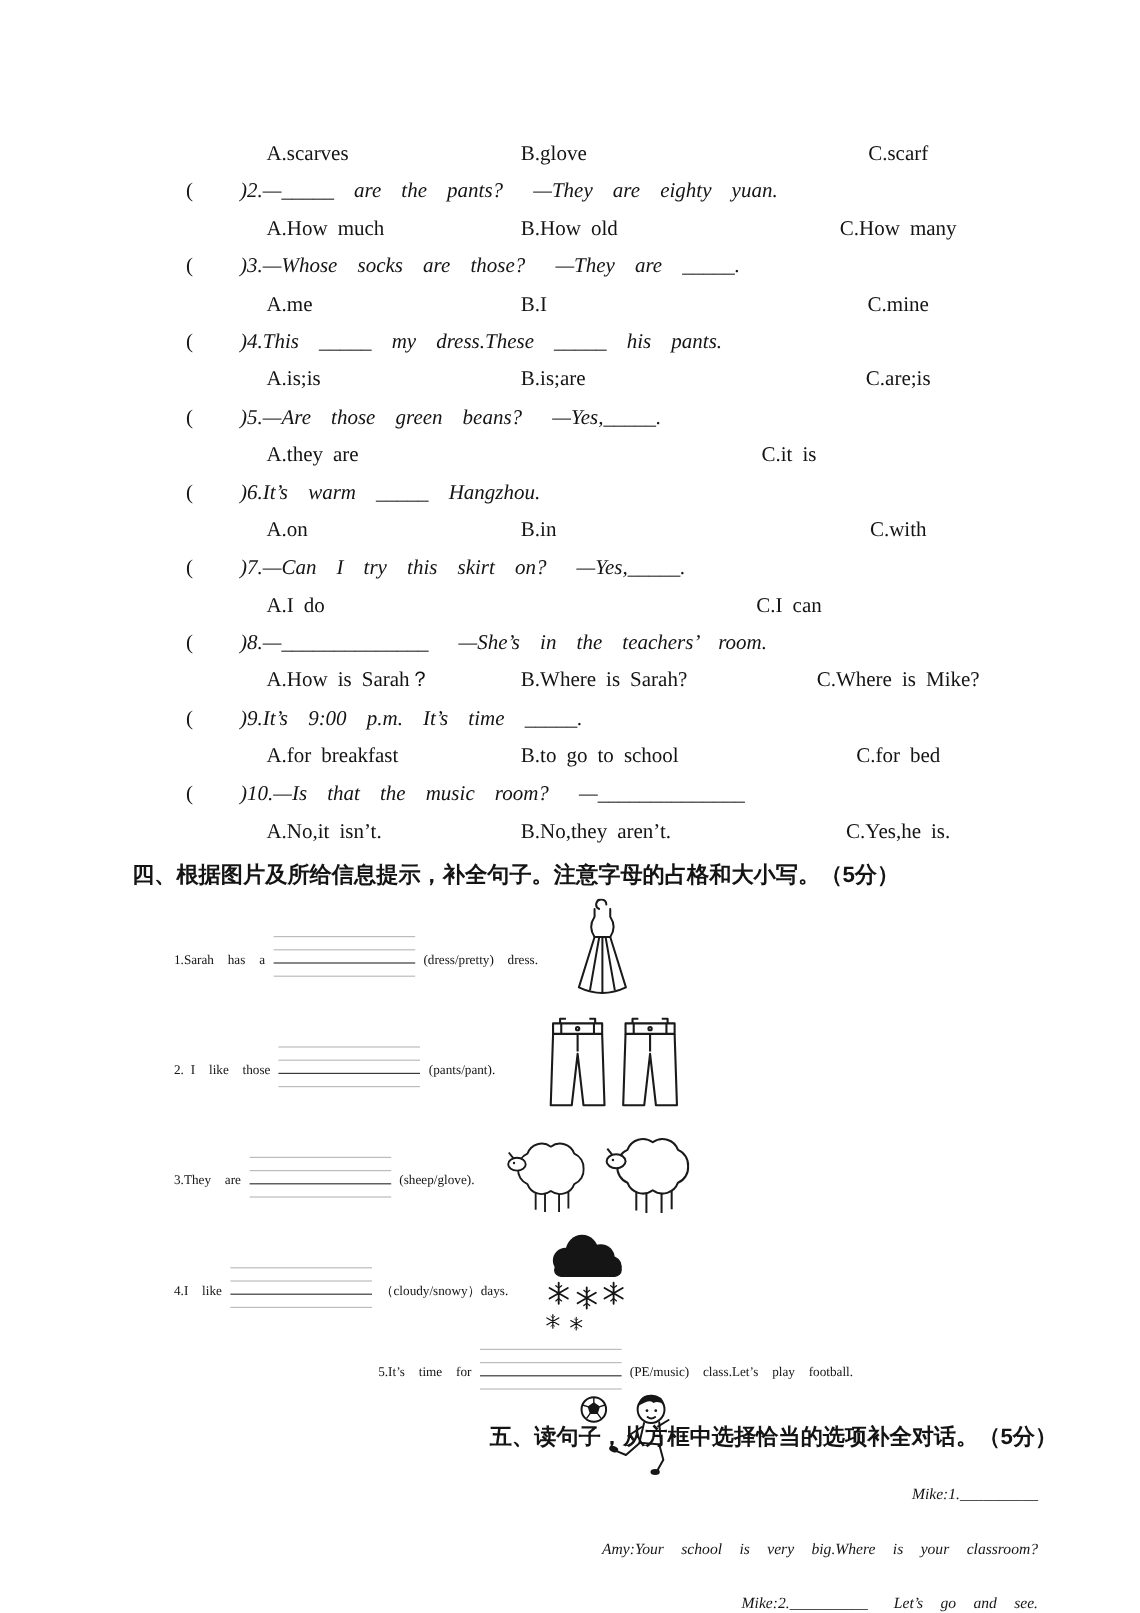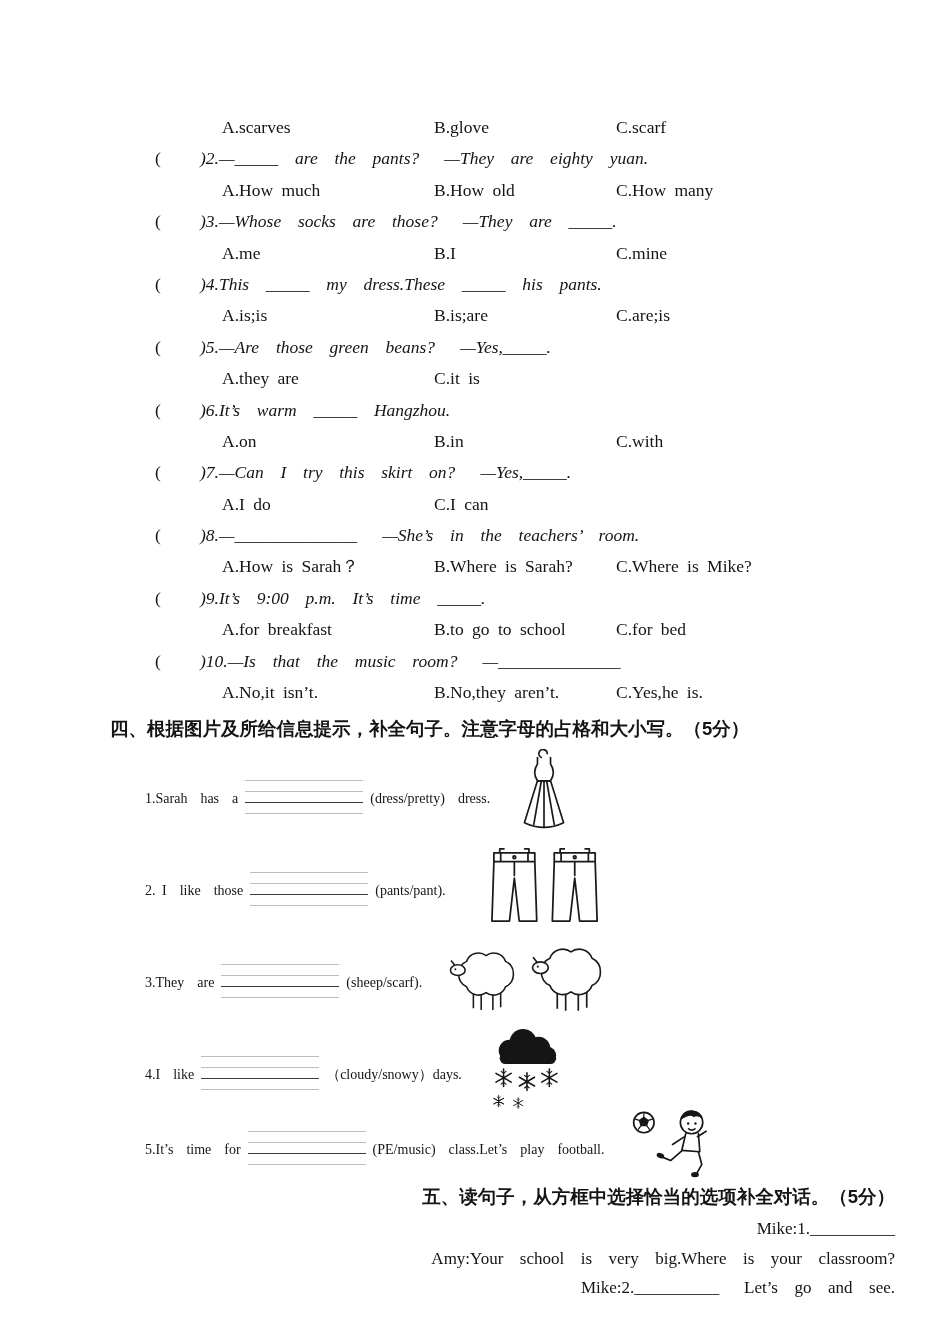--- a/index.html
+++ b/index.html
@@ -1,51 +1,51 @@
 <!DOCTYPE html>
 <html><head>
 <meta charset="utf-8">
 <title>Document</title>
 <style>
   html,body{margin:0;padding:0;}
   body{width:950px;height:1344px;background:#ffffff;color:#141414;
        font-family:"Liberation Serif","DejaVu Serif",serif;}
-  .page{width:950px;height:1344px;padding:112px 55px 20px 110px;box-sizing:border-box;overflow:hidden;}
+  .page{width:950px;height:1344px;padding:112px 69px 20px 110px;box-sizing:border-box;overflow:hidden;}
 
   
   .row{height:31.4px;line-height:31.4px;font-size:17.5px;}
   .stemrow{position:relative;padding-left:90px;}
   .bracket{position:absolute;left:45px;top:0;}
   .stem{white-space:pre;word-spacing:4px;font-style:italic;}
   .optrow{display:flex;padding-left:112px;}
   .cell{white-space:pre;word-spacing:4px;}
   .oa{width:212px;}
   .ob{width:182px;}
-  .oc{flex:1;}
+  .oc{flex:1;text-align:center;}
 
   
   .sec-title{font-family:"Liberation Sans","DejaVu Sans",sans-serif;font-weight:700;
              font-size:18.5px;line-height:34px;height:34px;margin:4px 0 0 0;white-space:pre;}
 
   
-  .s4item{display:flex;align-items:center;height:92px;padding-left:35px;font-size:14px;}
-  .s4item.short{height:58px;}
+  .s4item{display:flex;align-items:center;height:92px;padding-left:35px;font-size:11px;}
+  .s4item.short{height:58px;flex-direction:column;}
   .s4line{white-space:normal;}
   .s4text{white-space:pre;word-spacing:3px;}
   .wlines{display:inline-block;width:118px;vertical-align:-11px;margin:0 7px;}
   .wlines i{display:block;height:10px;border-bottom:1px solid #bcbcbc;}
   .wlines i.dark{border-bottom-color:#3a3a3a;}
   .s4icon{display:inline-flex;margin-left:26px;flex:0 0 auto;}
   .s4item:nth-of-type(2) .s4icon{margin-left:44px;}
   .s4item:nth-of-type(6) .s4icon{margin-left:12px;}
 
   
   .s5{margin-top:8px;text-align:right;}
-  .s5line{margin:0;height:29.5px;line-height:29.5px;padding-left:35px;
-          font-size:17px;white-space:pre;word-spacing:4px;}
+  .s5line{margin:16px;height:29.5px;line-height:29.5px;padding-left:35px;
+          font-size:13px;white-space:pre;word-spacing:4px;font-style:italic;}
 </style>
 </head>
 <body>
 
 <div class="page">
 
   <section>
 
     <div class="row optrow">
         <span class="cell oa">A.scarves</span>
@@ -165,21 +165,21 @@
               <path d="M9 6 v9 M37 6 v9"></path>
             </g>
           </defs>
           <use href="#jean" x="2" y="3"></use>
           <use href="#jean" x="64" y="3"></use>
         </svg>
       </span>
     </div>
 
     <div class="s4item">
-      <div class="s4line"><span class="s4text">3.They  are</span><span class="wlines"><i></i><i></i><i class="dark"></i><i></i></span><span class="s4text">(sheep/scarf).</span></div>
+      <div class="s4line"><span class="s4text">3.They  are</span><span class="wlines"><i></i><i></i><i class="dark"></i><i></i></span><span class="s4text">(sheep/glove).</span></div>
       <span class="s4icon">
         <svg width="156" height="76" viewBox="0 0 160 78">
           <defs>
             <g id="sheep" stroke="#1a1a1a" stroke-width="1.6" stroke-linejoin="round" fill="#ffffff">
               <path d="M26 54 V70 M34 56 V72 M46 56 V72 M54 53 V69" fill="none"></path>
               <path d="M39 16 A13 13 0 0 1 59 22 A13 13 0 0 1 67 35 A13 13 0 0 1 59 48 A13 13 0 0 1 39 54 A13 13 0 0 1 19 48 A13 13 0 0 1 11 35 A13 13 0 0 1 19 22 A13 13 0 0 1 39 16 Z"></path>
               <ellipse cx="10" cy="31" rx="7.5" ry="5.5"></ellipse>
               <path d="M7 26 L3 21" fill="none"></path>
               <circle cx="7.5" cy="30" r="1" fill="#1a1a1a" stroke="none"></circle>
             </g>

